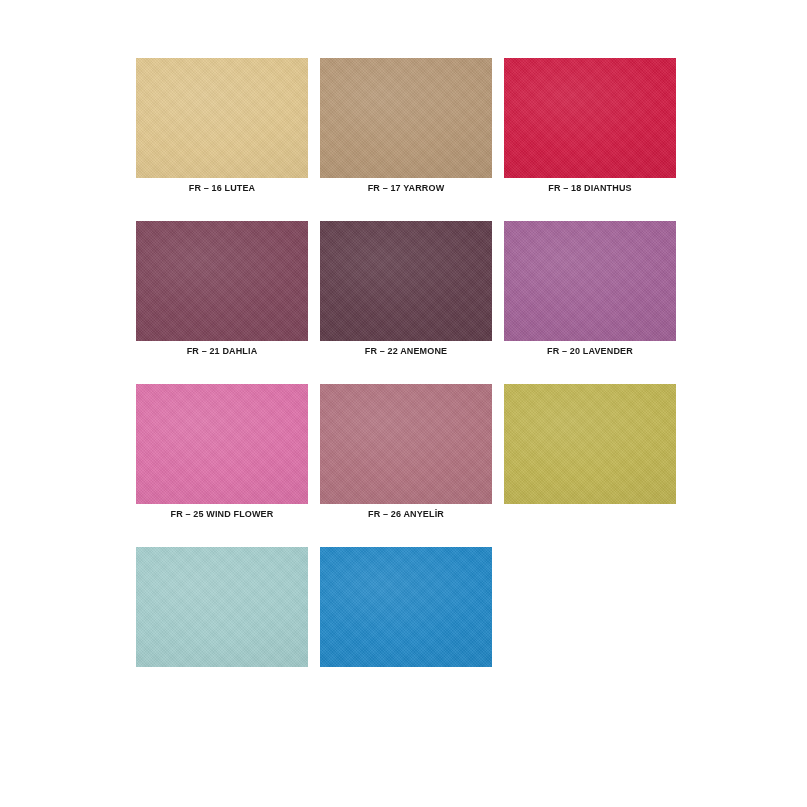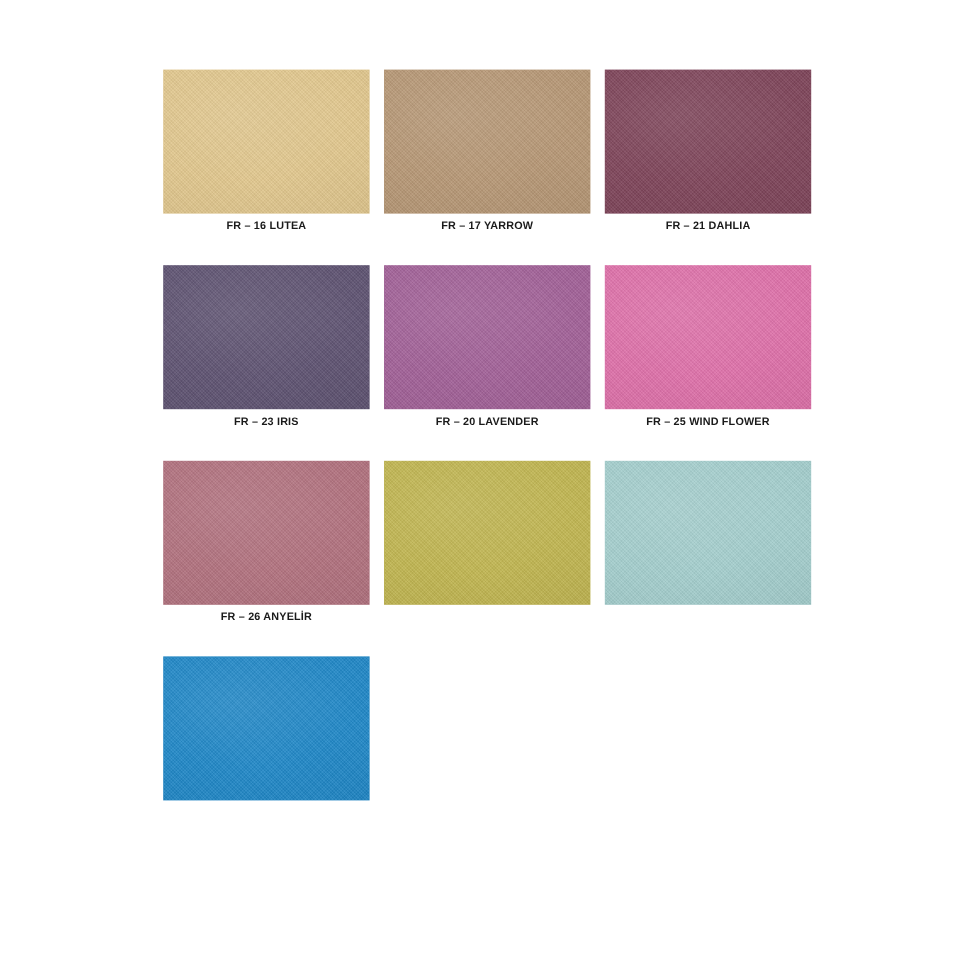--- a/index.html
+++ b/index.html
@@ -96,26 +96,30 @@
   <div id="swatch-grid">
       <div class="swatch-cell">
         <div class="swatch-chip" title="FR – 16 LUTEA" style="background-color: rgb(224, 198, 140);"></div>
         <div class="swatch-label">FR – 16 LUTEA</div>
       </div>
       <div class="swatch-cell">
         <div class="swatch-chip" title="FR – 17 YARROW" style="background-color: rgb(181, 150, 116);"></div>
         <div class="swatch-label">FR – 17 YARROW</div>
       </div>
       <div class="swatch-cell">
+        <div class="swatch-chip" title="FR – 18 DIANTHUS" style="background-color: rgb(207, 23, 64);"></div>
+        <div class="swatch-label">FR – 18 DIANTHUS</div>
+      </div>
+      <div class="swatch-cell">
         <div class="swatch-chip" title="FR – 21 DAHLIA" style="background-color: rgb(125, 67, 88);"></div>
         <div class="swatch-label">FR – 21 DAHLIA</div>
       </div>
       <div class="swatch-cell">
-        <div class="swatch-chip" title="FR – 23 IRIS" style="background-color: rgb(93, 81, 112);"></div>
-        <div class="swatch-label">FR – 23 IRIS</div>
+        <div class="swatch-chip" title="FR – 22 ANEMONE" style="background-color: rgb(94, 58, 72);"></div>
+        <div class="swatch-label">FR – 22 ANEMONE</div>
       </div>
       <div class="swatch-cell">
         <div class="swatch-chip" title="FR – 24 LAVENDER" style="background-color: rgb(160, 95, 150);"></div>
         <div class="swatch-label">FR – 20 LAVENDER</div>
       </div>
       <div class="swatch-cell">
         <div class="swatch-chip" title="FR – 25 WIND FLOWER" style="background-color: rgb(221, 111, 168);"></div>
         <div class="swatch-label">FR – 25 WIND FLOWER</div>
       </div>
       <div class="swatch-cell">

